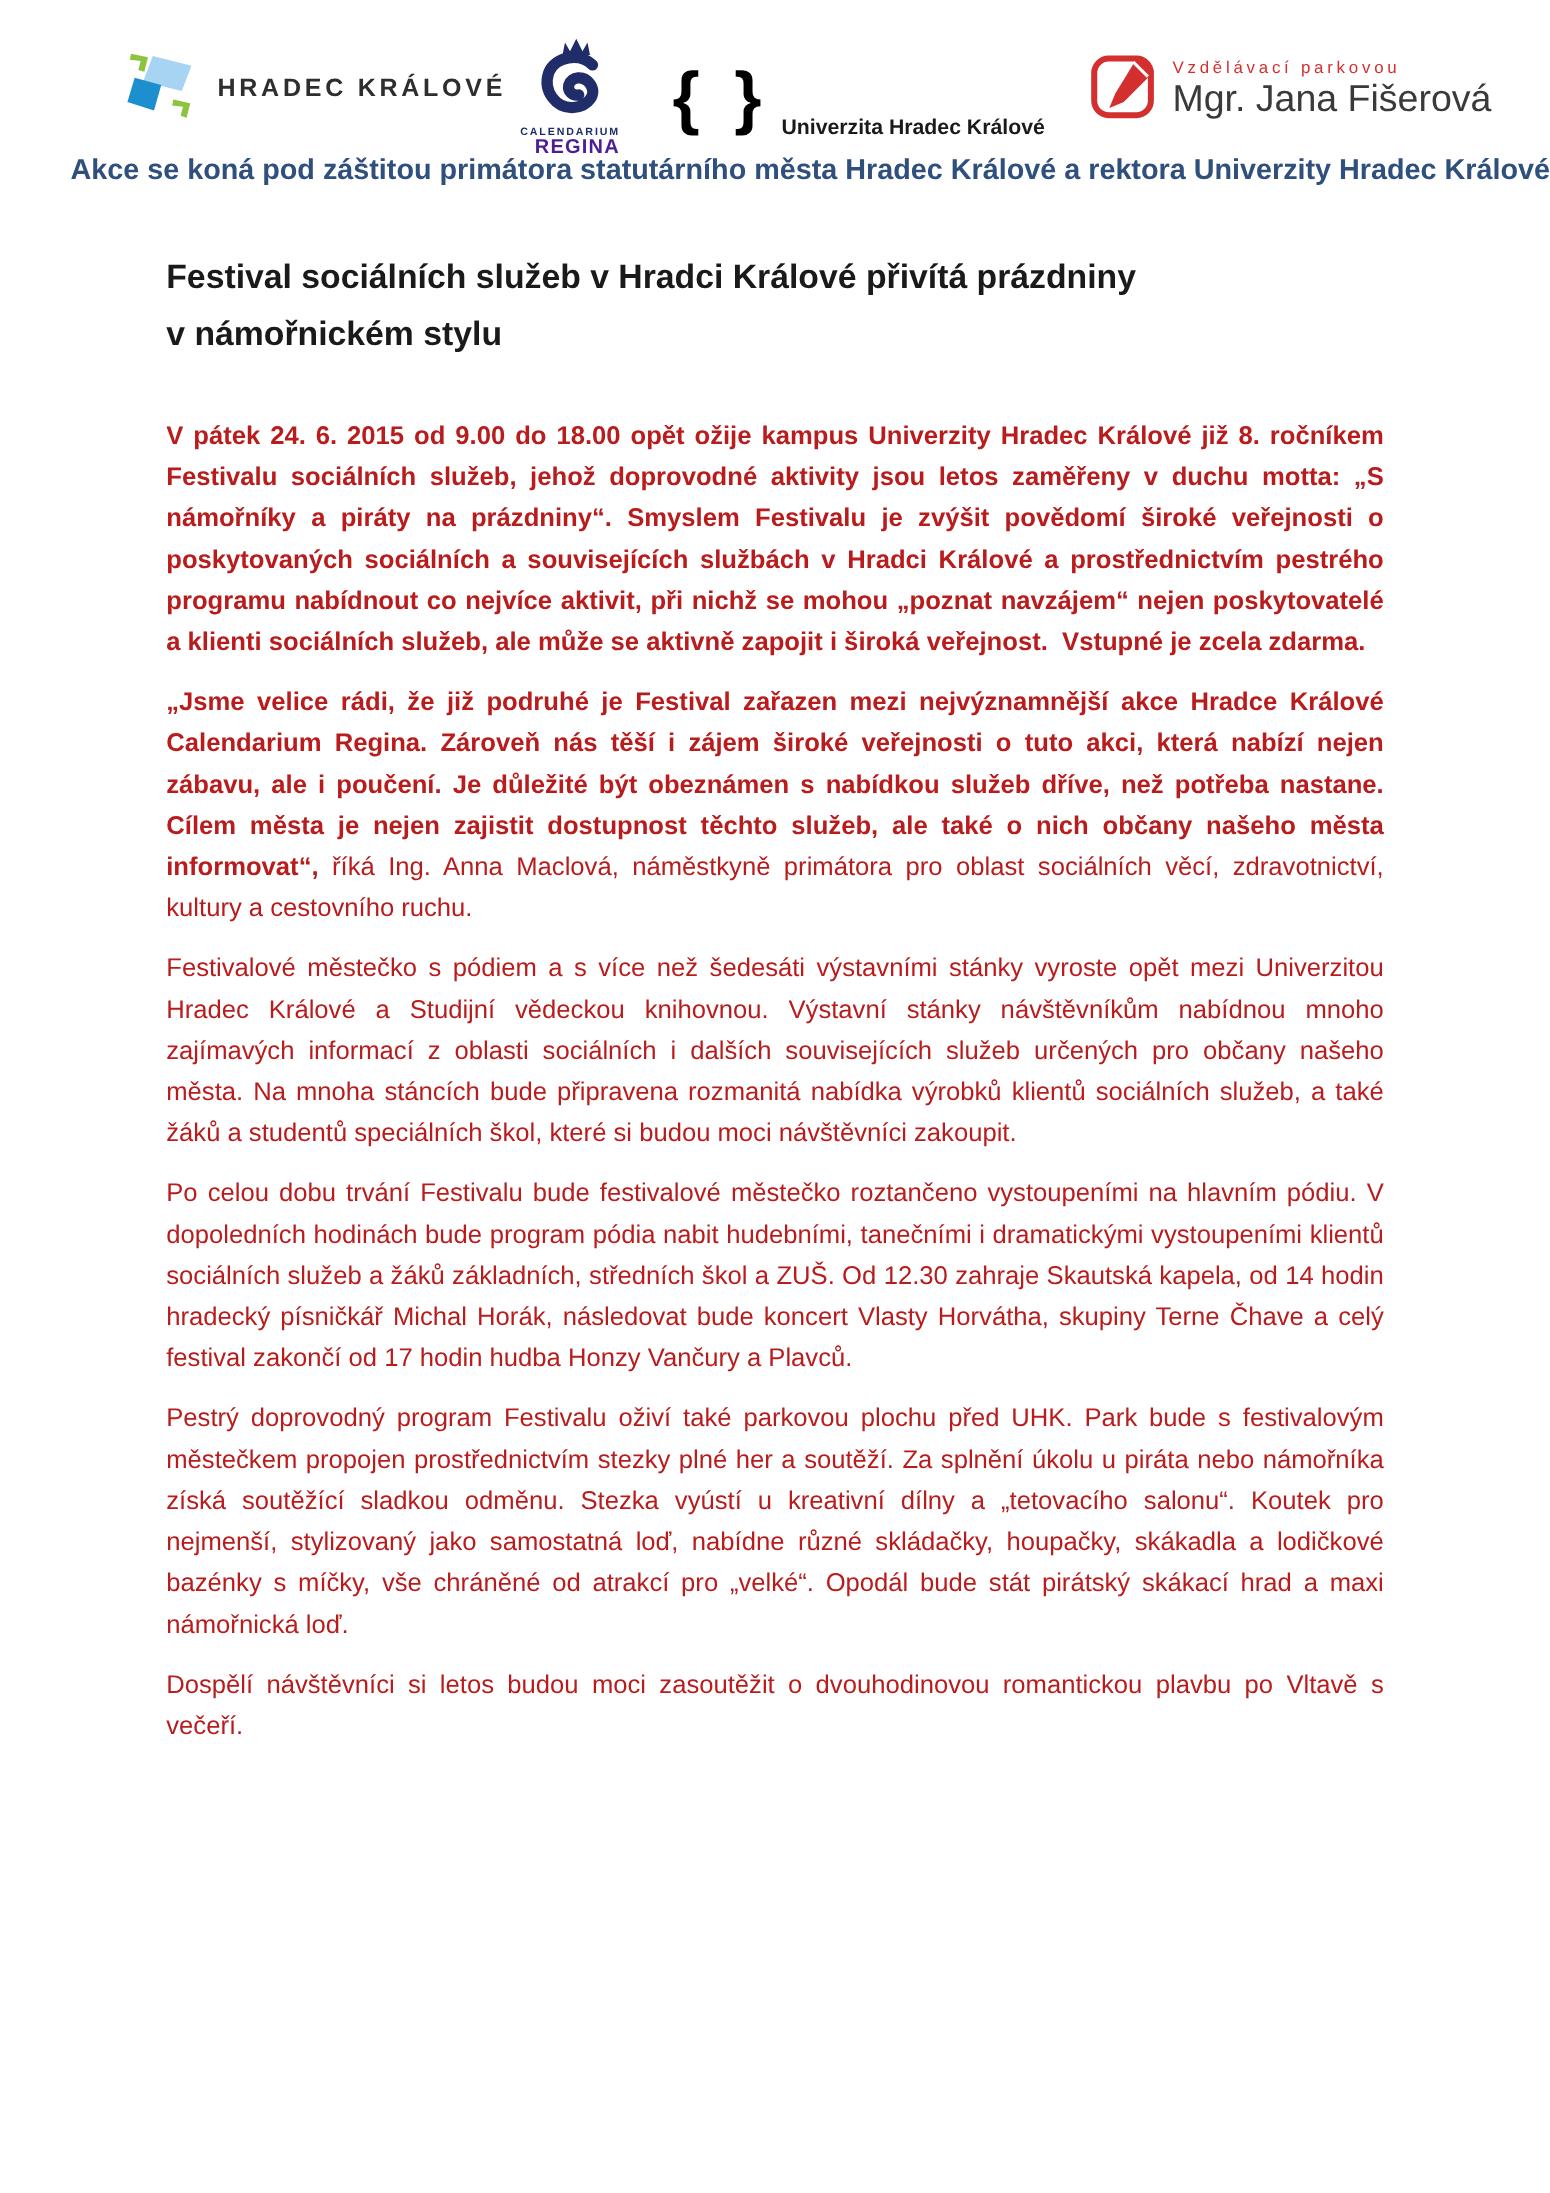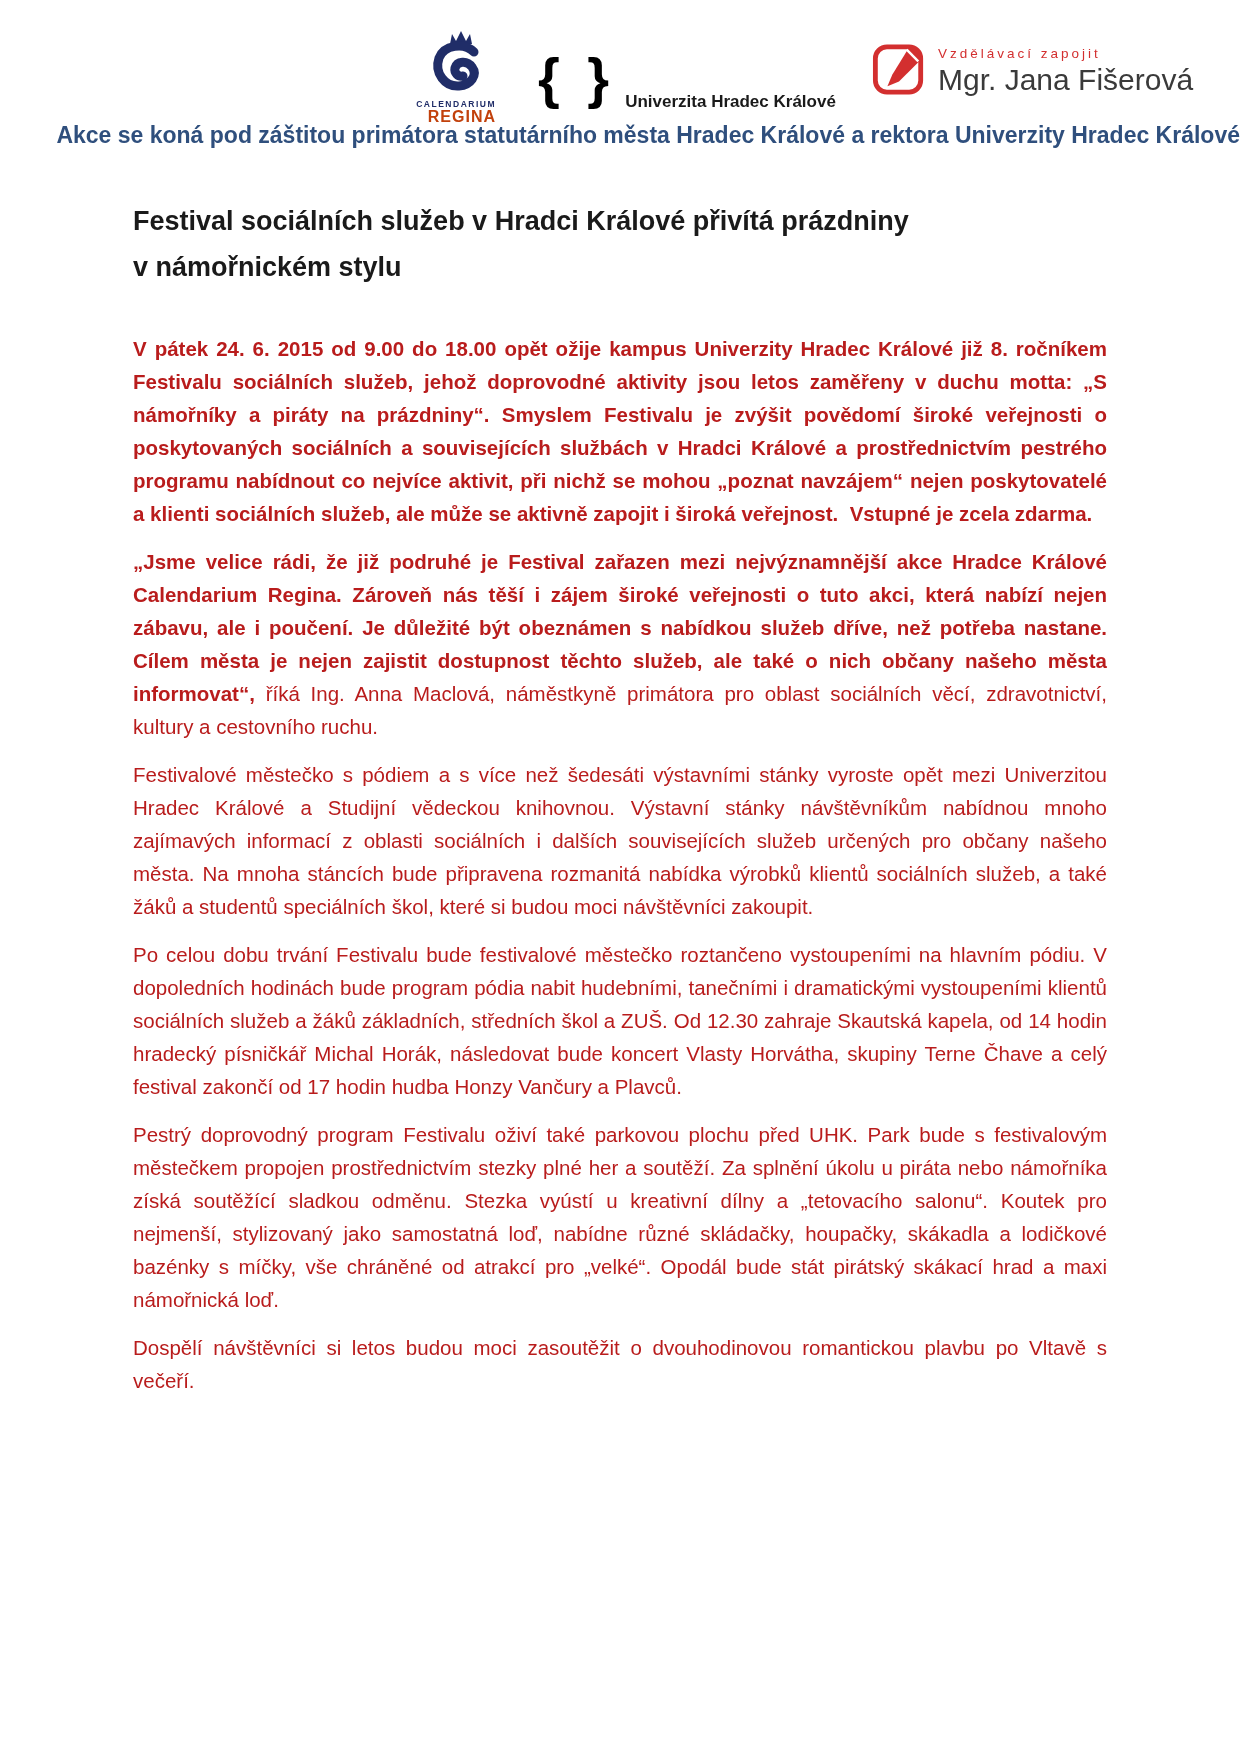--- a/index.html
+++ b/index.html
@@ -57,47 +57,58 @@
   }
   .seg-bold { font-weight:700; }
 </style>
 </head>
 <body>
 
 <div class="page">
 
   <div class="header">
 
+    <div class="logo logo-hk">
+      <span>
+        <svg width="58" height="58" viewBox="0 0 60 60" aria-hidden="true">
+          <polygon id="hk-lb" points="23,5 55,13 47,34 15,26" fill="#a6d4f2"></polygon>
+          <polygon id="hk-b" points="8,23 30,29 24,50 2,43" fill="#1d8ece"></polygon>
+          <path id="hk-g1" d="M5,3 L19,6 L16,18 L11,16.5 L13,9 L4,8 Z" fill="#8bc53f"></path>
+          <path id="hk-g2" d="M40,41 L54,44 L51,56 L46,54.5 L48,47 L39,46 Z" fill="#8bc53f"></path>
+        </svg>
+      </span>
+      <span class="hk-label">HRADEC KRÁLOVÉ</span>
+    </div>
 
     <div class="logo-cr logo" style="display:block;">
       <span>
         <svg width="70" height="66" viewBox="0 0 70 66" aria-hidden="true">
           <polygon class="cr-navy" points="26,6 30,13 35,3 40,13 44,6 46,16 24,16" fill="#202d68"></polygon>
           <path class="cr-swirl" d="M48 24 C38 14 18 17 13 30 C8 45 19 59 33 58 C45 57 52 47 46 39 C41 32 31 33 29 40 C28 45 32 49 37 48" fill="none" stroke-width="9" stroke-linecap="round" stroke="#202d68"></path>
         </svg>
       </span>
       <span class="cr-line1 cr-text" style="color: rgb(32, 45, 104);">CALENDARIUM</span>
-      <span class="cr-line2 cr-text" style="color: #c2410c;">REGINA</span>
+      <span class="cr-line2 cr-text" style="color: #4c1d95;">REGINA</span>
     </div>
 
     <div class="logo logo-uhk">
       <span class="braces">{ }</span>
       <span class="uhk-label">Univerzita Hradec Králové</span>
     </div>
 
     <div class="logo logo-agency">
       <span>
         <svg width="54" height="54" viewBox="0 0 56 56" aria-hidden="true">
           <rect class="ag-stroke" x="3.5" y="5" width="47" height="47" rx="12" fill="none" stroke-width="5" stroke="#d32f2f"></rect>
           <path class="ag-fill" d="M40 3 L53 16 L28 41 L16 46 L21 34 Z" fill="#d32f2f"></path>
           <line x1="36" y1="8" x2="48" y2="20" stroke="#ffffff" stroke-width="2.5"></line>
         </svg>
       </span>
       <span class="agency-text">
-        <span class="agency-tagline ag-red" style="color: rgb(211, 47, 47);">Vzdělávací zapojit</span>
+        <span class="agency-tagline ag-red" style="color: rgb(211, 47, 47);">Vzdělávací parkovou</span>
         <span class="agency-name">Mgr. Jana Fišerová</span>
       </span>
     </div>
 
     <div class="patronage" style="color: rgb(47, 79, 125);">Akce se koná pod záštitou primátora statutárního města Hradec Králové a rektora Univerzity Hradec Králové</div>
   </div>
 
   <div class="main">
     <h1 class="doc-title"><span>Festival sociálních služeb v Hradci Králové přivítá prázdniny</span><br><span>v námořnickém stylu</span></h1>
 

